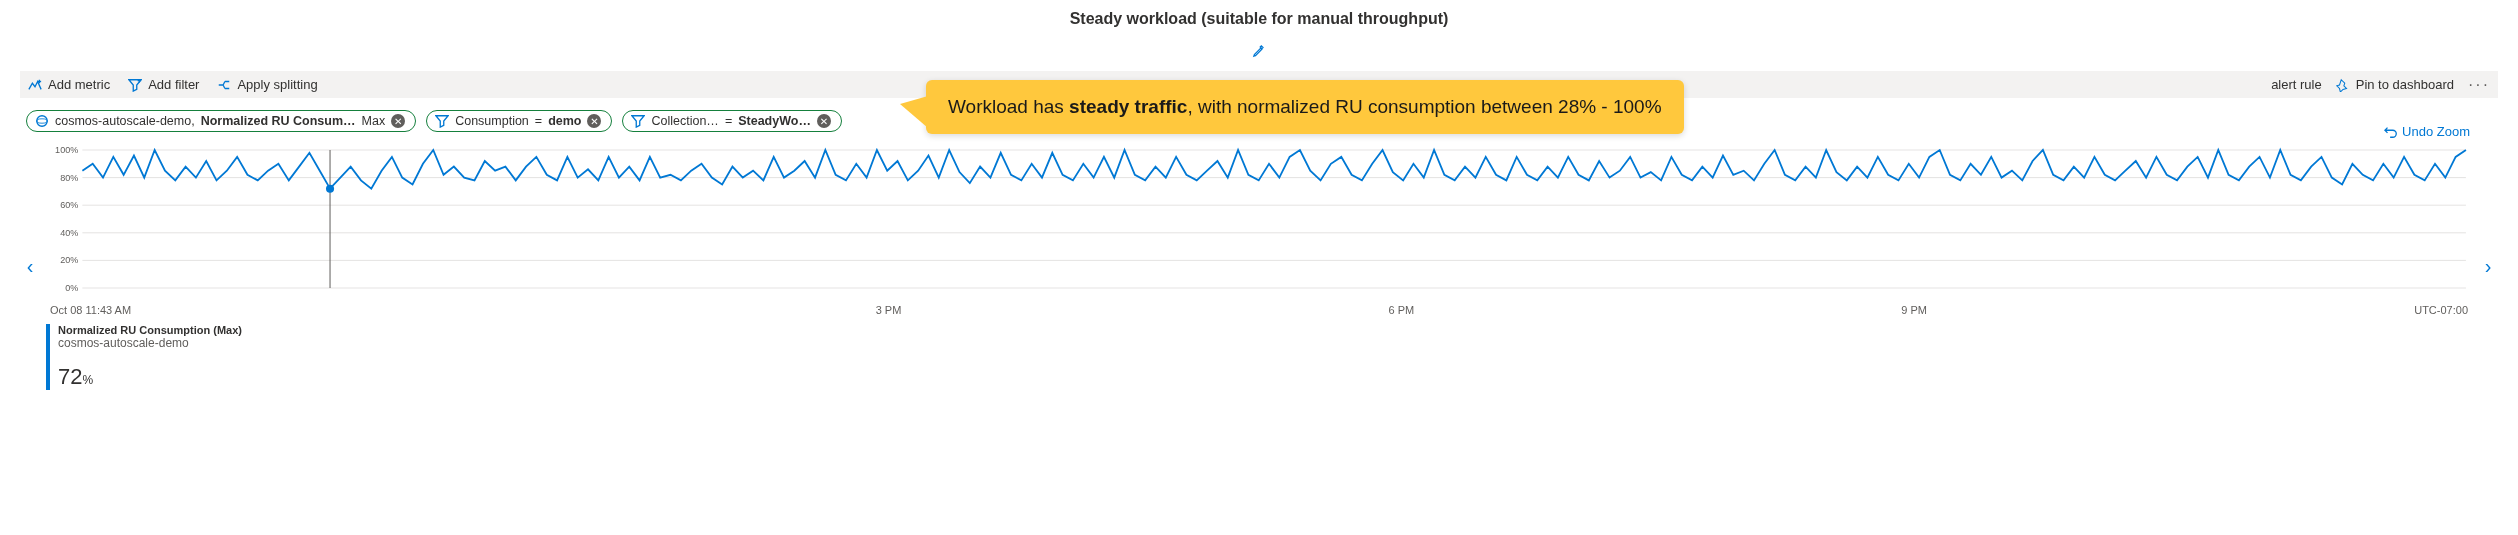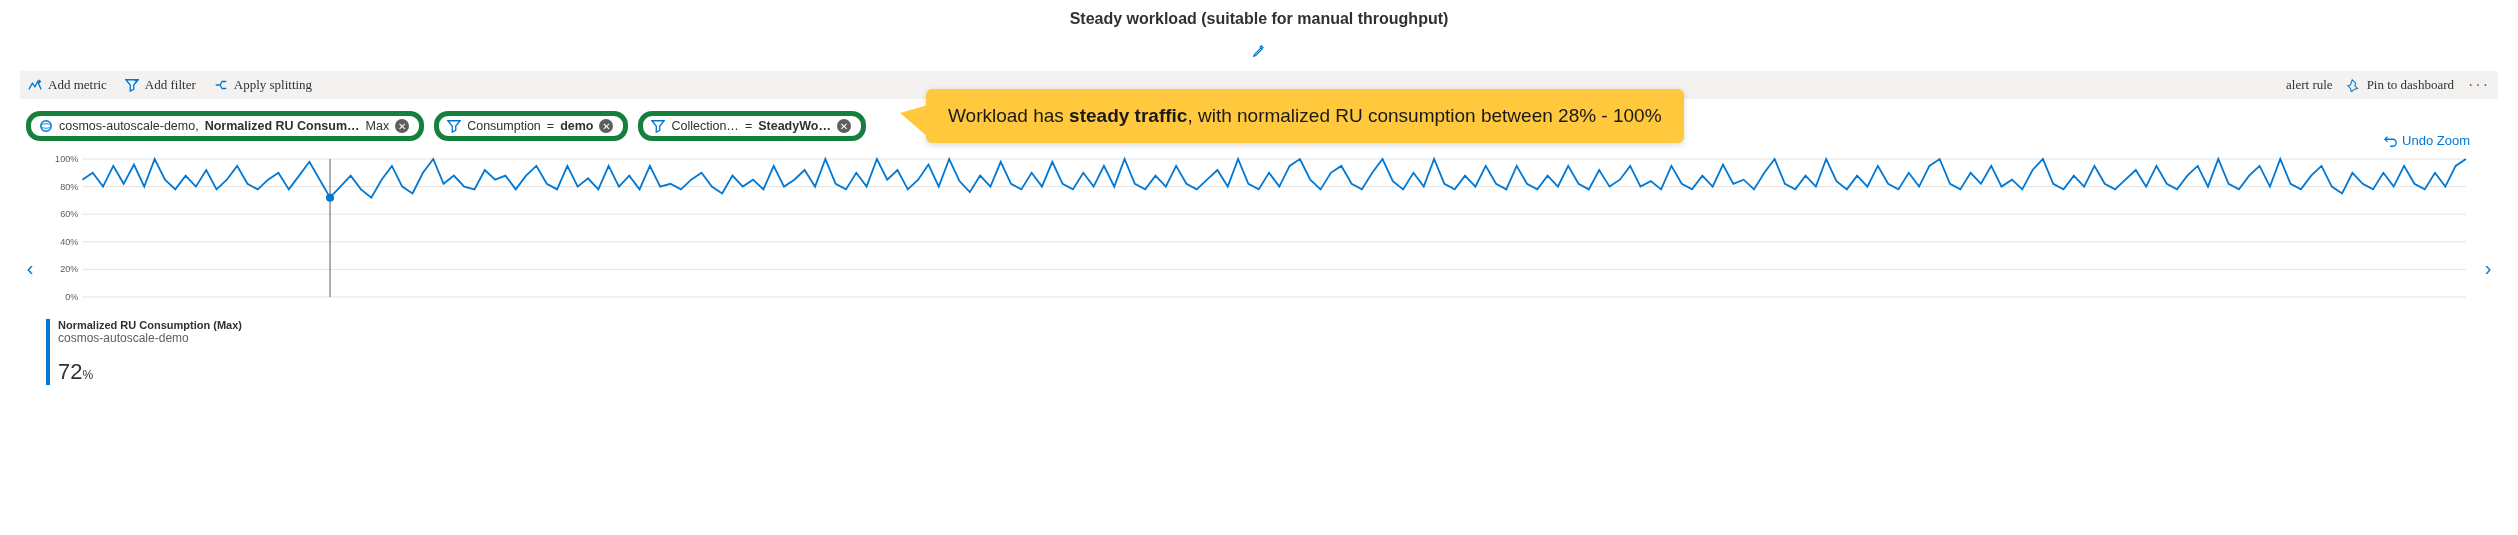--- a/index.html
+++ b/index.html
@@ -3,25 +3,25 @@
 <meta charset="utf-8">
 <style>
   * { box-sizing: border-box; margin: 0; padding: 0; }
   body { font-family: "Segoe UI", Arial, sans-serif; font-size: 13px; color: #323130; background: #fff; padding: 10px 20px; width: 2518px; }
   .title-row { display: flex; align-items: center; gap: 16px; margin-bottom: 10px; flex-direction: column; }
   .title { font-size: 16px; font-weight: 600; }
   .edit-icon svg { width: 14px; height: 14px; stroke: #0078d4; fill: none; stroke-width: 2; }
   .toolbar { background: #f3f2f1; display: flex; align-items: center; padding: 6px 8px; gap: 18px; margin-bottom: 12px; position: relative; }
   .toolbar-left { display: flex; gap: 18px; }
   .toolbar-right { position: absolute; right: 8px; display: flex; gap: 14px; align-items: center; }
-  .tb-btn { display: inline-flex; align-items: center; gap: 6px; cursor: pointer; font-size: 13px; color: #323130; font-family: Liberation Serif, serif; }
+  .tb-btn { display: inline-flex; align-items: center; gap: 6px; cursor: pointer; font-size: 13px; color: #323130; }
   .tb-btn svg { width: 14px; height: 14px; }
   .more-icon { font-size: 16px; color: #605e5c; letter-spacing: 2px; cursor: pointer; }
   .pills-row { display: flex; gap: 10px; align-items: center; margin-bottom: 10px; padding-left: 6px; }
-  .pill { border: 5px solid #15803d; border-radius: 14px; padding: 3px 10px 3px 8px; display: inline-flex; align-items: center; gap: 6px; font-size: 12.5px; background: #fff; text-align: right; }
+  .pill { border: 1px solid #15803d; border-radius: 14px; padding: 3px 10px 3px 8px; display: inline-flex; align-items: center; gap: 6px; font-size: 12.5px; background: #fff; text-align: right; }
   .pill .lbl-bold { font-weight: 600; }
   .pill .close { background: #605e5c; color: #fff; border-radius: 50%; width: 14px; height: 14px; display: inline-flex; align-items: center; justify-content: center; font-size: 10px; cursor: pointer; }
   .pill svg { width: 14px; height: 14px; }
   .filter-icon { stroke: #0078d4; fill: none; stroke-width: 1.5; }
   .chart-wrap { display: flex; align-items: center; gap: 6px; }
   .nav-arrow { width: 20px; cursor: pointer; color: #0078d4; font-size: 20px; text-align: center; }
   .chart-area { flex: 1; position: relative; }
   .callout { position: absolute; top: -62px; left: 880px; background: #ffc83d; color: #1b1a19; padding: 14px 22px; border-radius: 6px; font-size: 19px; line-height: 1.35; z-index: 5; box-shadow: 0 2px 6px rgba(0,0,0,.15); }
   .callout .tail { position: absolute; left: -26px; bottom: 6px; width: 0; height: 0; border-right: 28px solid #ffc83d; border-top: 8px solid transparent; border-bottom: 24px solid transparent; }
   .undo-zoom { position: absolute; right: 2px; top: -18px; color: #0078d4; display: inline-flex; align-items: center; gap: 4px; cursor: pointer; font-size: 13px; }
@@ -143,20 +143,27 @@
         <line x1="36" y1="63.2" x2="2394" y2="63.2" class="grid-line"></line>
         <text x="32" y="66.2" class="yaxis-label">60%</text>
         <line x1="36" y1="35.599999999999994" x2="2394" y2="35.599999999999994" class="grid-line"></line>
         <text x="32" y="38.599999999999994" class="yaxis-label">80%</text>
         <line x1="36" y1="8" x2="2394" y2="8" class="grid-line"></line>
         <text x="32" y="11" class="yaxis-label">100%</text>
         <path d="M36.0 28.7 L46.2 21.8 L56.4 35.6 L66.6 14.9 L76.8 32.8 L87.0 13.5 L97.2 35.6 L107.5 8.0 L117.7 28.7 L127.9 38.4 L138.1 24.6 L148.3 35.6 L158.5 19.0 L168.7 38.4 L178.9 28.7 L189.1 14.9 L199.3 32.8 L209.5 38.4 L219.7 28.7 L229.9 21.8 L240.2 38.4 L250.4 24.6 L260.6 10.8 L270.8 28.7 L281.0 46.6 L291.2 35.6 L301.4 24.6 L311.6 38.4 L321.8 46.6 L332.0 28.7 L342.2 14.9 L352.4 35.6 L362.6 42.5 L372.9 21.8 L383.1 8.0 L393.3 32.8 L403.5 24.6 L413.7 35.6 L423.9 38.4 L434.1 19.0 L444.3 28.7 L454.5 24.6 L464.7 38.4 L474.9 24.6 L485.1 14.9 L495.4 32.8 L505.6 38.4 L515.8 14.9 L526.0 35.6 L536.2 27.3 L546.4 38.4 L556.6 14.9 L566.8 35.6 L577.0 24.6 L587.2 38.4 L597.4 14.9 L607.6 35.6 L617.8 32.8 L628.1 38.4 L638.3 28.7 L648.5 21.8 L658.7 35.6 L668.9 42.5 L679.1 24.6 L689.3 35.6 L699.5 28.7 L709.7 38.4 L719.9 14.9 L730.1 35.6 L740.3 28.7 L750.5 19.0 L760.8 35.6 L771.0 8.0 L781.2 32.8 L791.4 38.4 L801.6 21.8 L811.8 35.6 L822.0 8.0 L832.2 28.7 L842.4 19.0 L852.6 38.4 L862.8 28.7 L873.0 13.5 L883.2 35.6 L893.5 8.0 L903.7 30.1 L913.9 41.1 L924.1 24.6 L934.3 35.6 L944.5 10.8 L954.7 32.8 L964.9 38.4 L975.1 21.8 L985.3 35.6 L995.5 10.8 L1005.7 32.8 L1015.9 38.4 L1026.2 21.8 L1036.4 35.6 L1046.6 14.9 L1056.8 35.6 L1067.0 8.0 L1077.2 32.8 L1087.4 38.4 L1097.6 24.6 L1107.8 35.6 L1118.0 14.9 L1128.2 32.8 L1138.4 38.4 L1148.6 28.7 L1158.9 19.0 L1169.1 35.6 L1179.3 8.0 L1189.5 32.8 L1199.7 38.4 L1209.9 21.8 L1220.1 35.6 L1230.3 14.9 L1240.5 8.0 L1250.7 28.7 L1260.9 38.4 L1271.1 21.8 L1281.4 14.9 L1291.6 32.8 L1301.8 38.4 L1312.0 21.8 L1322.2 8.0 L1332.4 30.1 L1342.6 38.4 L1352.8 21.8 L1363.0 35.6 L1373.2 8.0 L1383.4 32.8 L1393.6 38.4 L1403.8 24.6 L1414.1 35.6 L1424.3 14.9 L1434.5 32.8 L1444.7 38.4 L1454.9 14.9 L1465.1 32.8 L1475.3 38.4 L1485.5 24.6 L1495.7 35.6 L1505.9 14.9 L1516.1 32.8 L1526.3 38.4 L1536.5 19.0 L1546.8 35.6 L1557.0 28.7 L1567.2 14.9 L1577.4 35.6 L1587.6 30.1 L1597.8 38.4 L1608.0 14.9 L1618.2 32.8 L1628.4 38.4 L1638.6 24.6 L1648.8 35.6 L1659.0 13.5 L1669.2 32.8 L1679.5 28.7 L1689.7 38.4 L1699.9 21.8 L1710.1 8.0 L1720.3 32.8 L1730.5 38.4 L1740.7 24.6 L1750.9 35.6 L1761.1 8.0 L1771.3 30.1 L1781.5 38.4 L1791.7 24.6 L1801.9 35.6 L1812.2 14.9 L1822.4 32.8 L1832.6 38.4 L1842.8 21.8 L1853.0 35.6 L1863.2 14.9 L1873.4 8.0 L1883.6 32.8 L1893.8 38.4 L1904.0 21.8 L1914.2 32.8 L1924.4 14.9 L1934.6 35.6 L1944.9 28.7 L1955.1 38.4 L1965.3 19.0 L1975.5 8.0 L1985.7 32.8 L1995.9 38.4 L2006.1 24.6 L2016.3 35.6 L2026.5 14.9 L2036.7 32.8 L2046.9 38.4 L2057.1 28.7 L2067.4 19.0 L2077.6 35.6 L2087.8 14.9 L2098.0 32.8 L2108.2 38.4 L2118.4 24.6 L2128.6 14.9 L2138.8 35.6 L2149.0 8.0 L2159.2 32.8 L2169.4 38.4 L2179.6 24.6 L2189.8 14.9 L2200.1 35.6 L2210.3 8.0 L2220.5 32.8 L2230.7 38.4 L2240.9 24.6 L2251.1 14.9 L2261.3 35.6 L2271.5 42.5 L2281.7 21.8 L2291.9 32.8 L2302.1 38.4 L2312.3 21.8 L2322.5 35.6 L2332.8 14.9 L2343.0 32.8 L2353.2 38.4 L2363.4 21.8 L2373.6 35.6 L2383.8 14.9 L2394.0 8.0 " class="series"></path>
         <line x1="280.98701298701303" y1="8" x2="280.98701298701303" y2="146" class="cursor-line"></line>
         <circle cx="280.98701298701303" cy="46.64" r="4" class="cursor-dot"></circle>
       </svg>
+    <div class="xaxis">
+      <span style="flex:0 0 14%">Oct 08 11:43 AM</span>
+      <span>3 PM</span>
+      <span>6 PM</span>
+      <span>9 PM</span>
+      <span class="tz">UTC-07:00</span>
+    </div>
     <div class="legend">
       <div class="legend-bar"></div>
       <div class="legend-text">
         <div class="line1">Normalized RU Consumption (Max)</div>
         <div class="line2">cosmos-autoscale-demo</div>
         <div class="value"><span>72</span><span class="unit">%</span></div>
       </div>
     </div>
   </div>
   <div class="nav-arrow">›</div>

